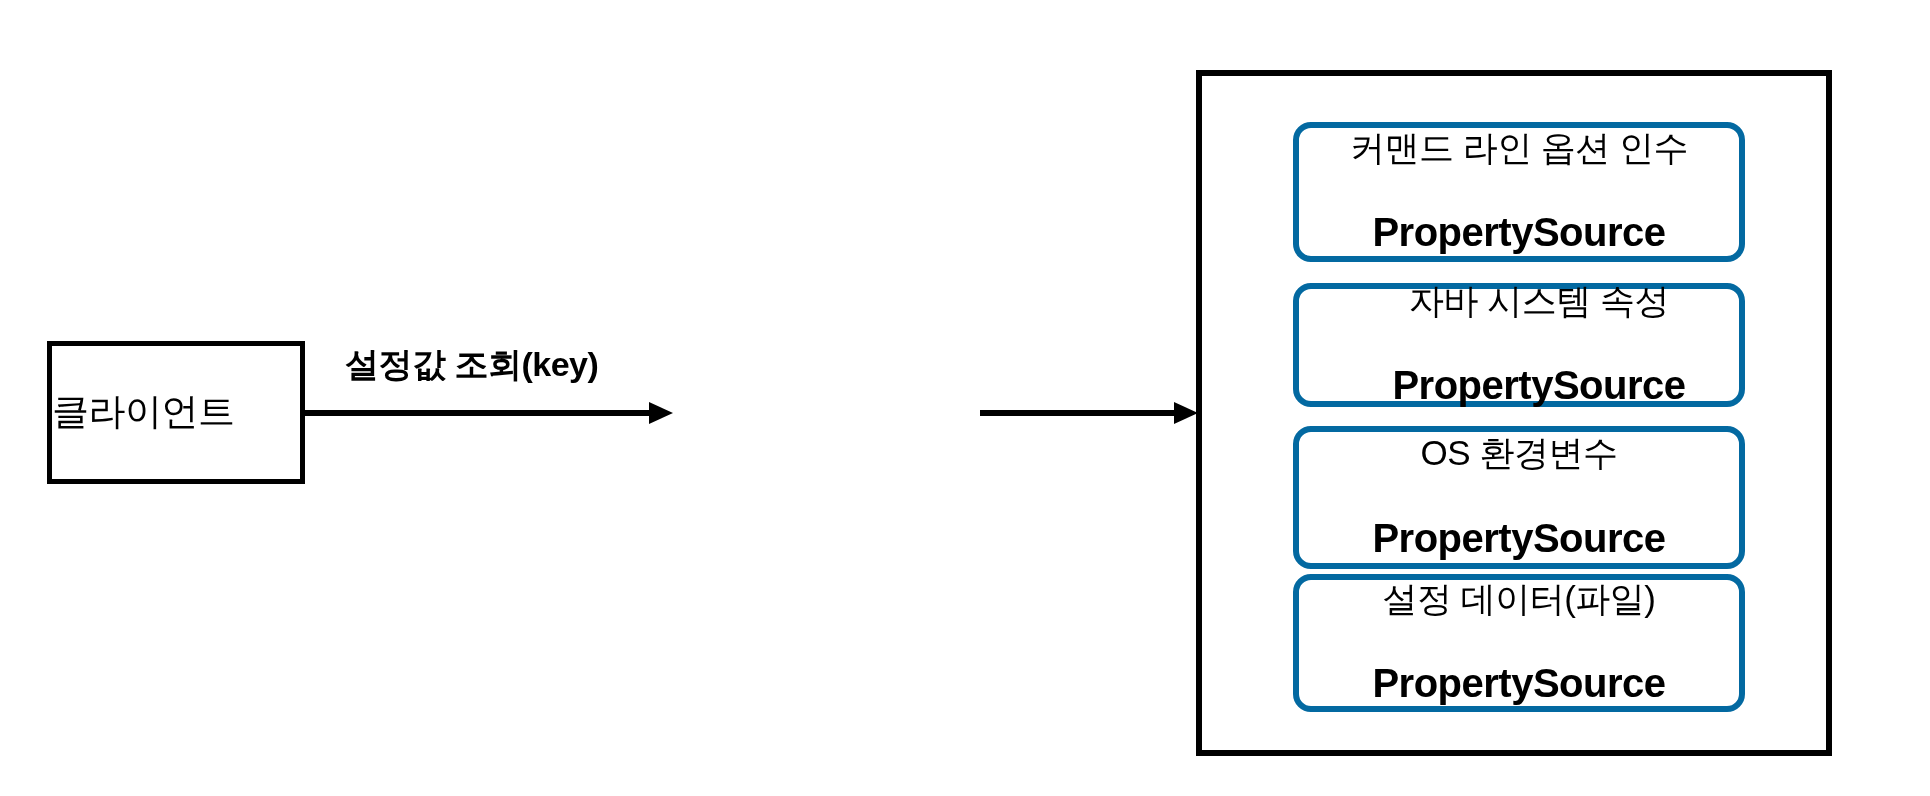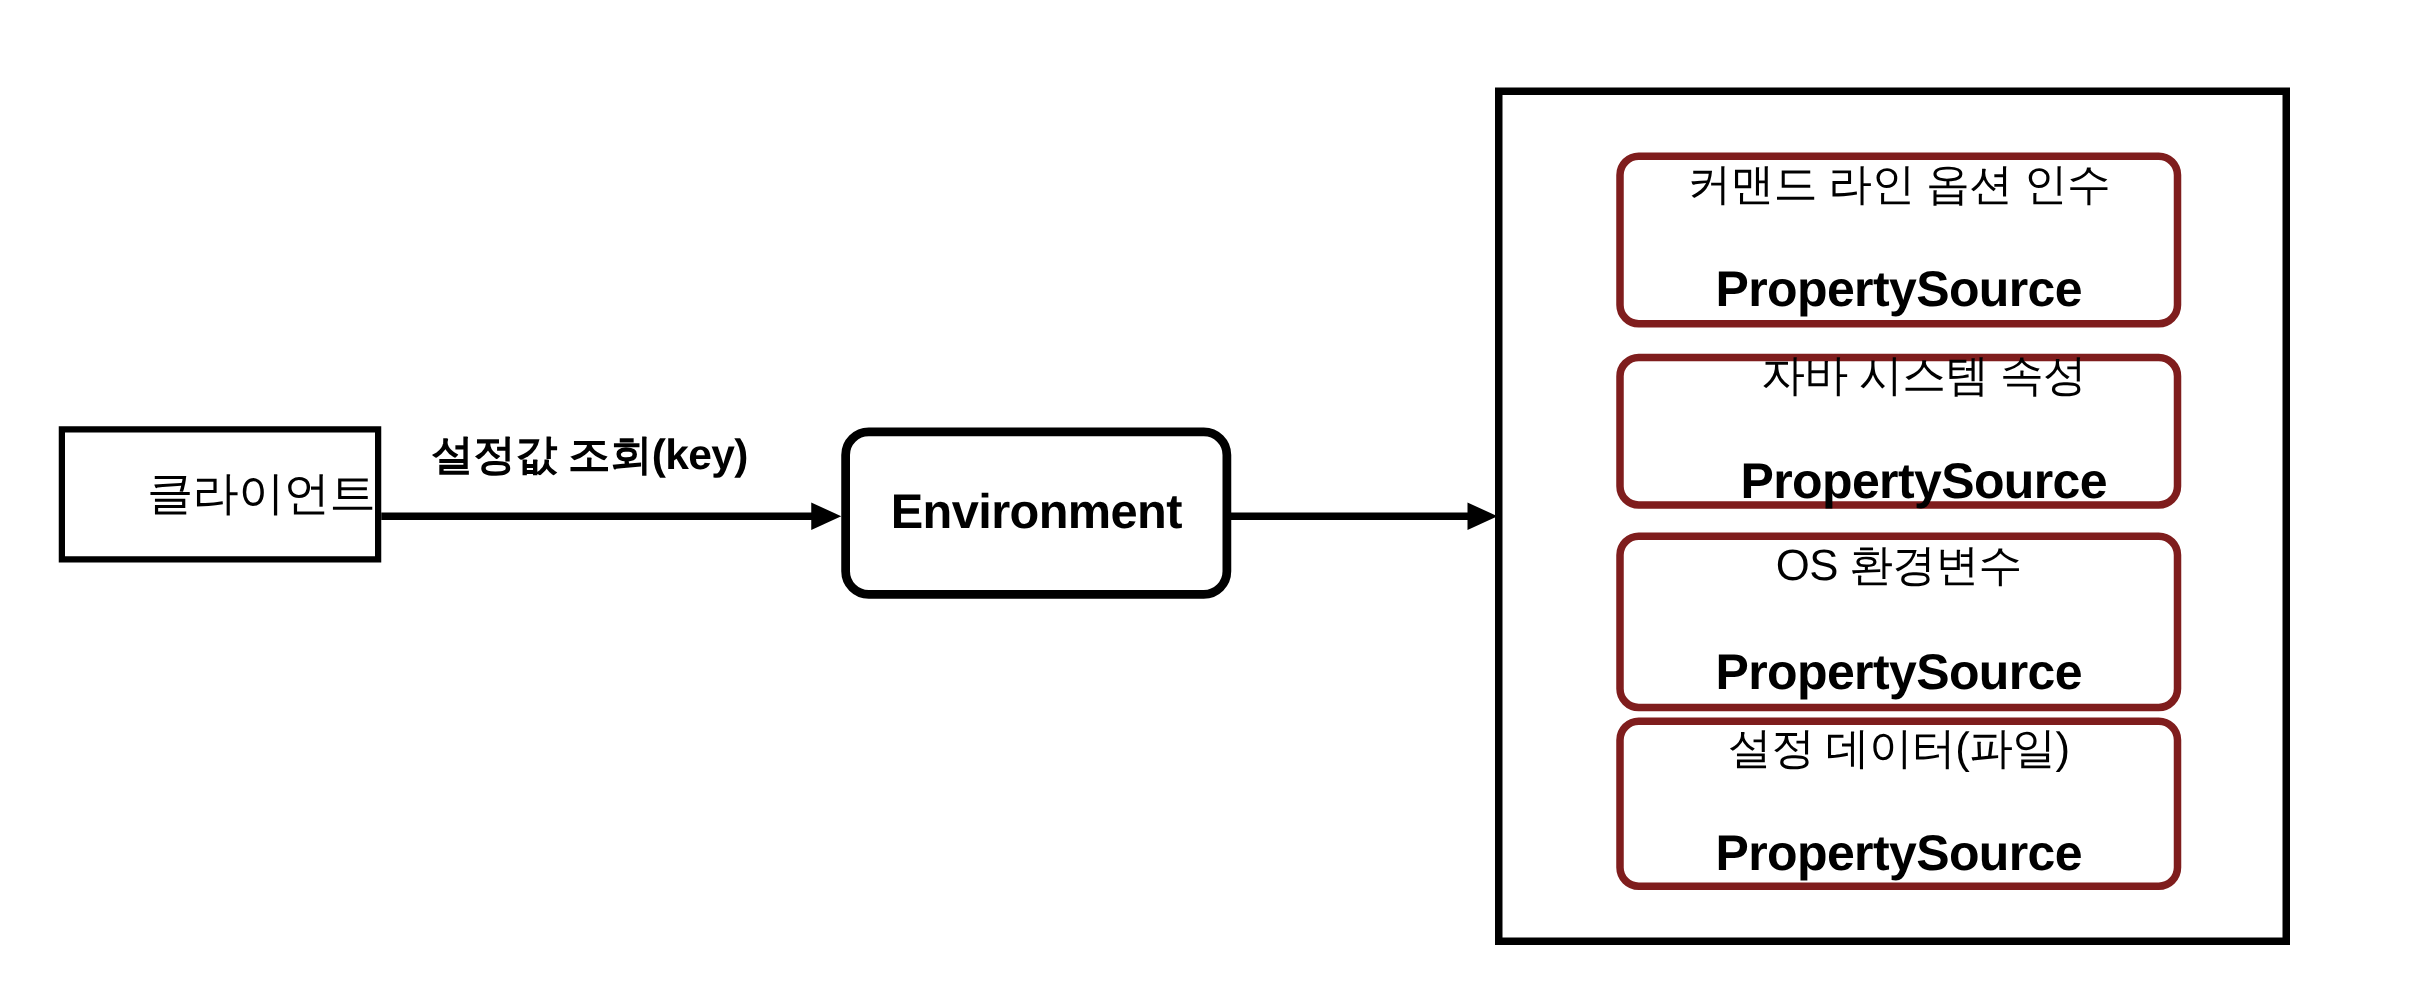--- a/index.html
+++ b/index.html
@@ -16,27 +16,27 @@
     color: #000000;
     overflow: hidden;
   }
 
   
   .client-box {
     position: absolute;
     left: 47px;
     top: 341px;
     width: 258px;
-    height: 109px;
+    height: 143px;
     box-sizing: border-box;
     border: 5px solid #000000;
     background: #ffffff;
     display: flex;
     align-items: center;
-    justify-content: flex-end;
+    justify-content: flex-start;
   }
   .client-label {
     font-size: 37px;
     font-weight: 400;
     line-height: 1.1;
     letter-spacing: -0.5px;
     white-space: nowrap;
   }
 
   
@@ -89,21 +89,21 @@
     box-sizing: border-box;
     border: 6px solid #000000;
     background: #ffffff;
   }
 
   .ps-box {
     position: absolute;
     left: 91px;
     width: 452px;
     box-sizing: border-box;
-    border: 6px solid #7f1d1d;
+    border: 6px solid #0369a1;
     border-radius: 18px;
     background: #ffffff;
     display: flex;
     flex-direction: column;
     align-items: center;
     justify-content: center;
     gap: 39px;
   }
   .ps-box.b1 { top: 46px;  height: 140px; }
   .ps-box.b2 { top: 207px; height: 124px; padding-left: 40px; }
@@ -135,23 +135,20 @@
   </div>
 
   <div class="arrow" style="left:305px; top:398px; width:370px;">
     <svg width="370" height="30" viewBox="0 0 370 30">
       <line x1="0" y1="15" x2="352" y2="15" stroke="#000000" stroke-width="6"></line>
       <polygon points="368,15 344,4 344,26" fill="#000000"></polygon>
     </svg>
   </div>
   <div class="edge-label" style="left:345px; top:346px;">설정값 조회(key)</div>
 
-  <div class="env-box">
-    <span class="env-label">Environment</span>
-  </div>
 
   <div class="arrow" style="left:980px; top:398px; width:220px;">
     <svg width="220" height="30" viewBox="0 0 220 30">
       <line x1="0" y1="15" x2="202" y2="15" stroke="#000000" stroke-width="6"></line>
       <polygon points="218,15 194,4 194,26" fill="#000000"></polygon>
     </svg>
   </div>
 
   <div class="ps-container">
 

